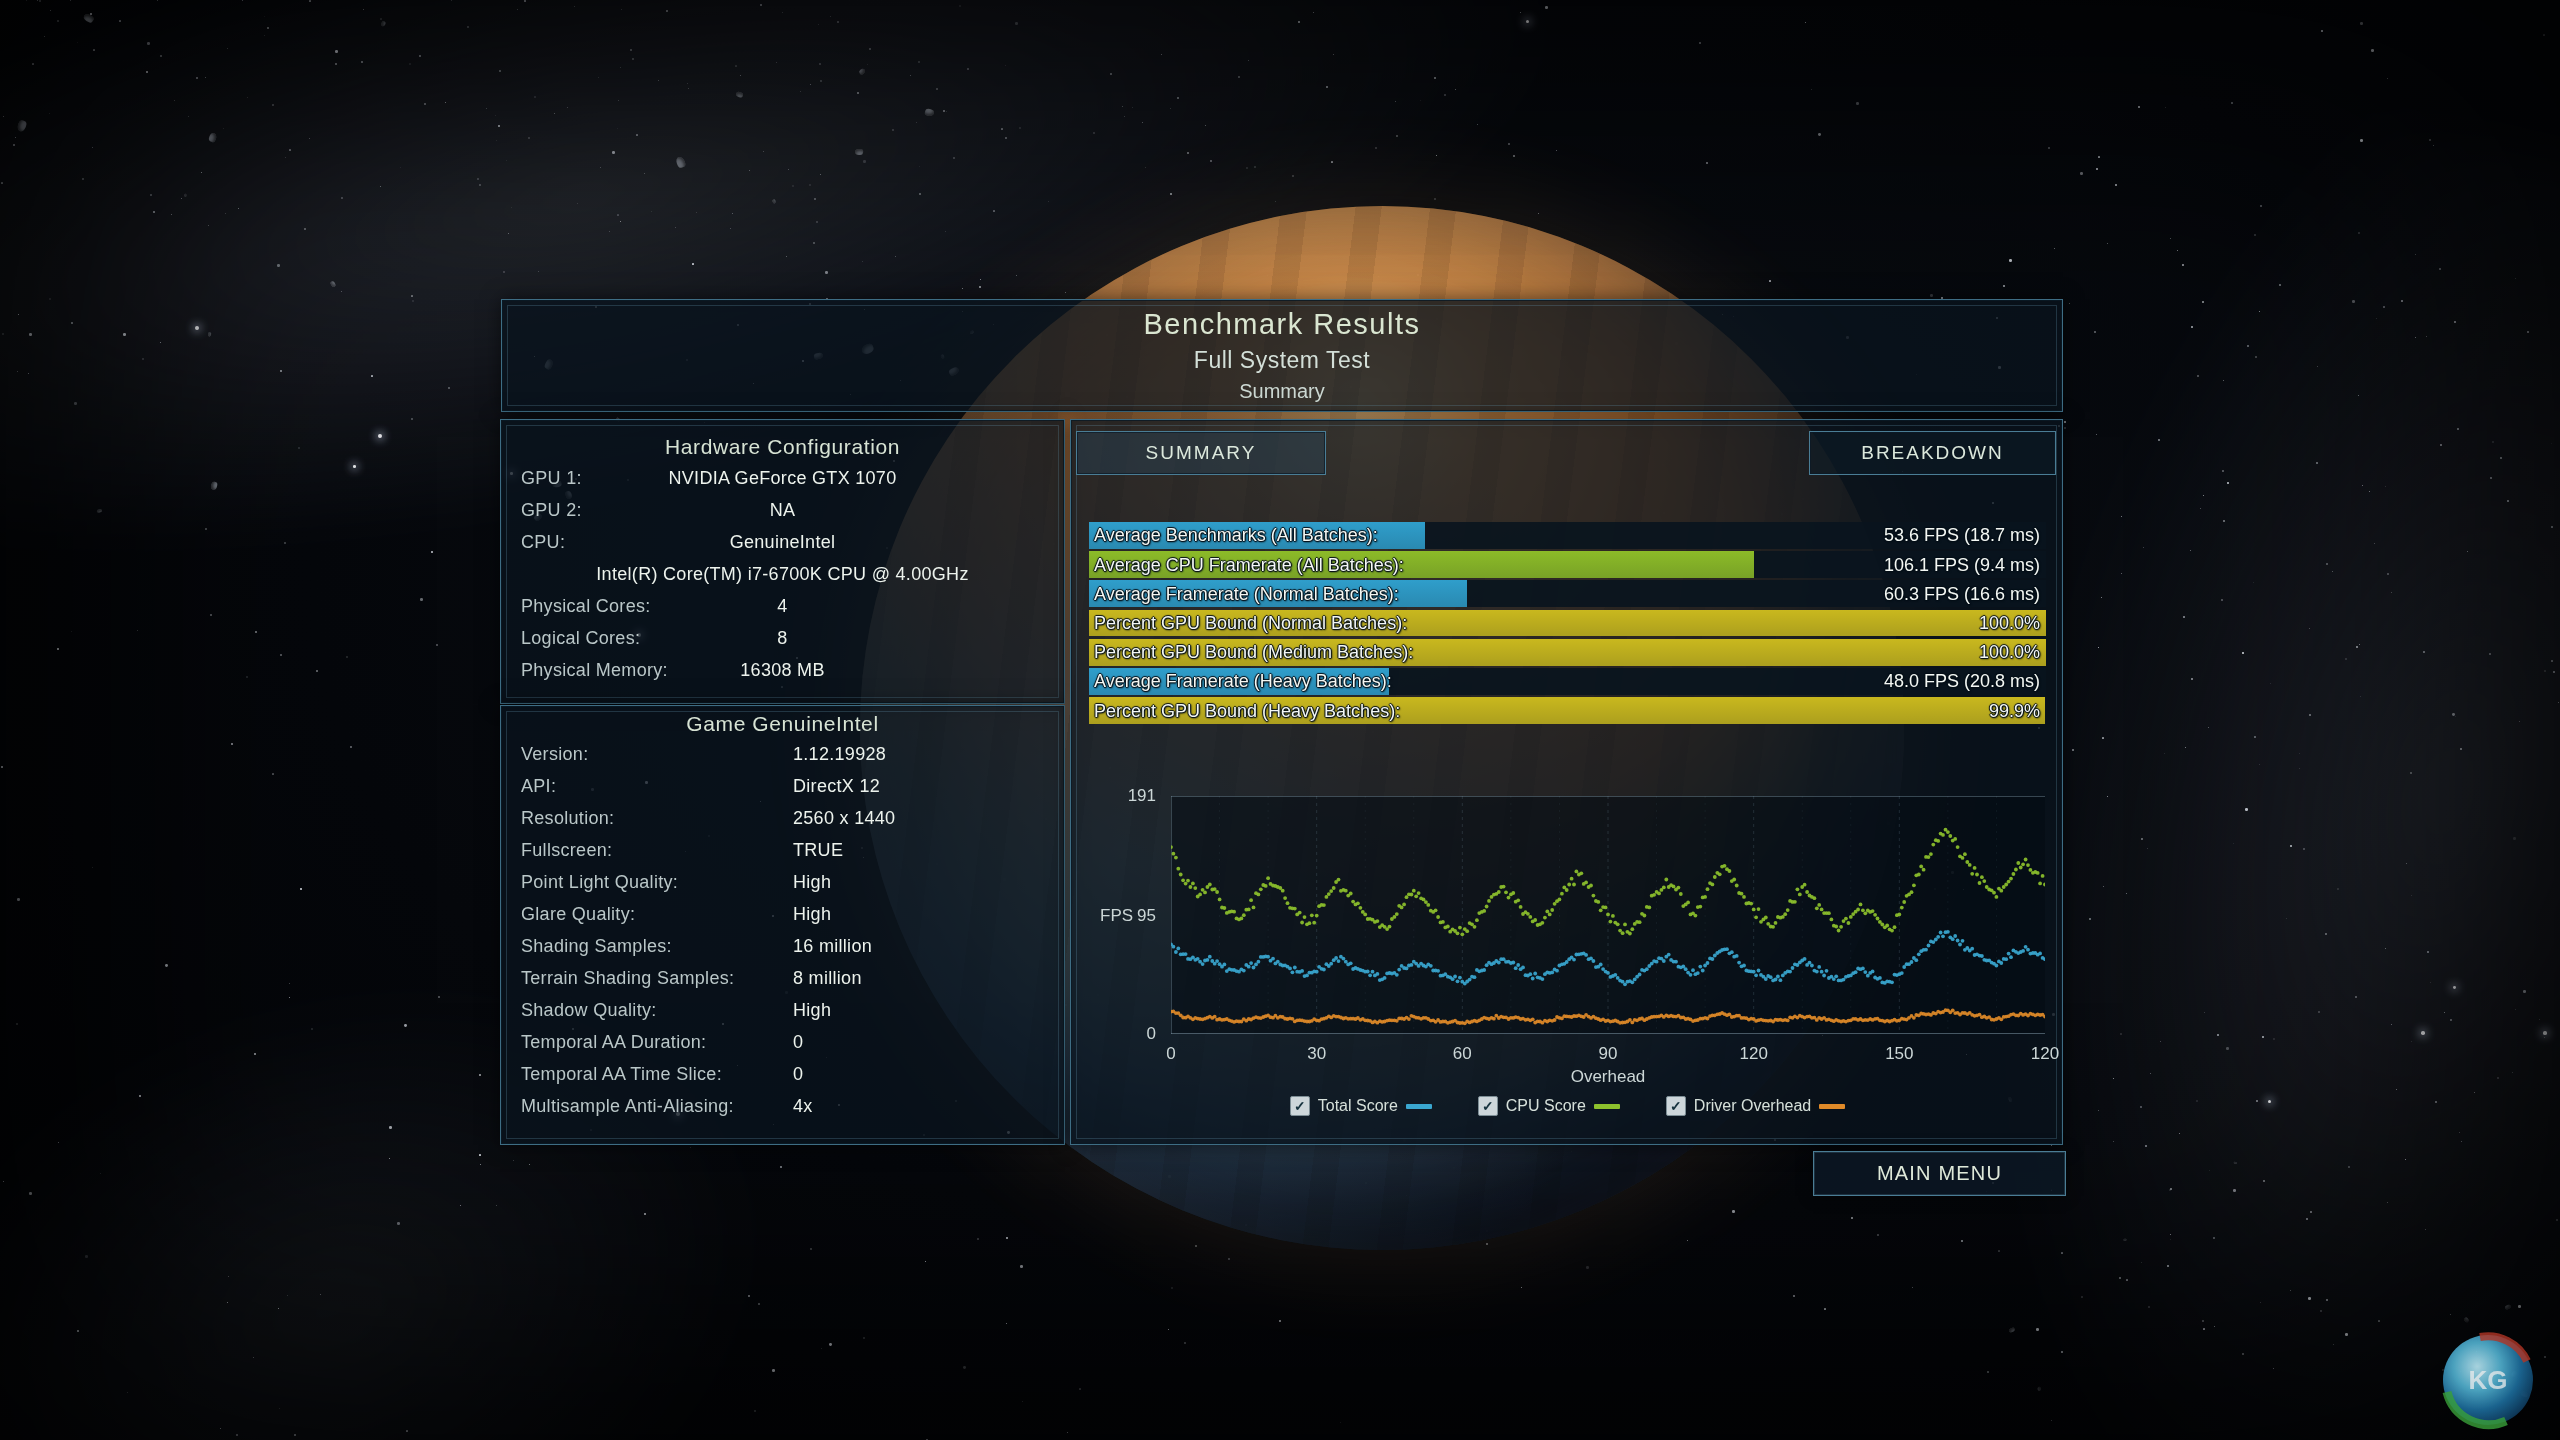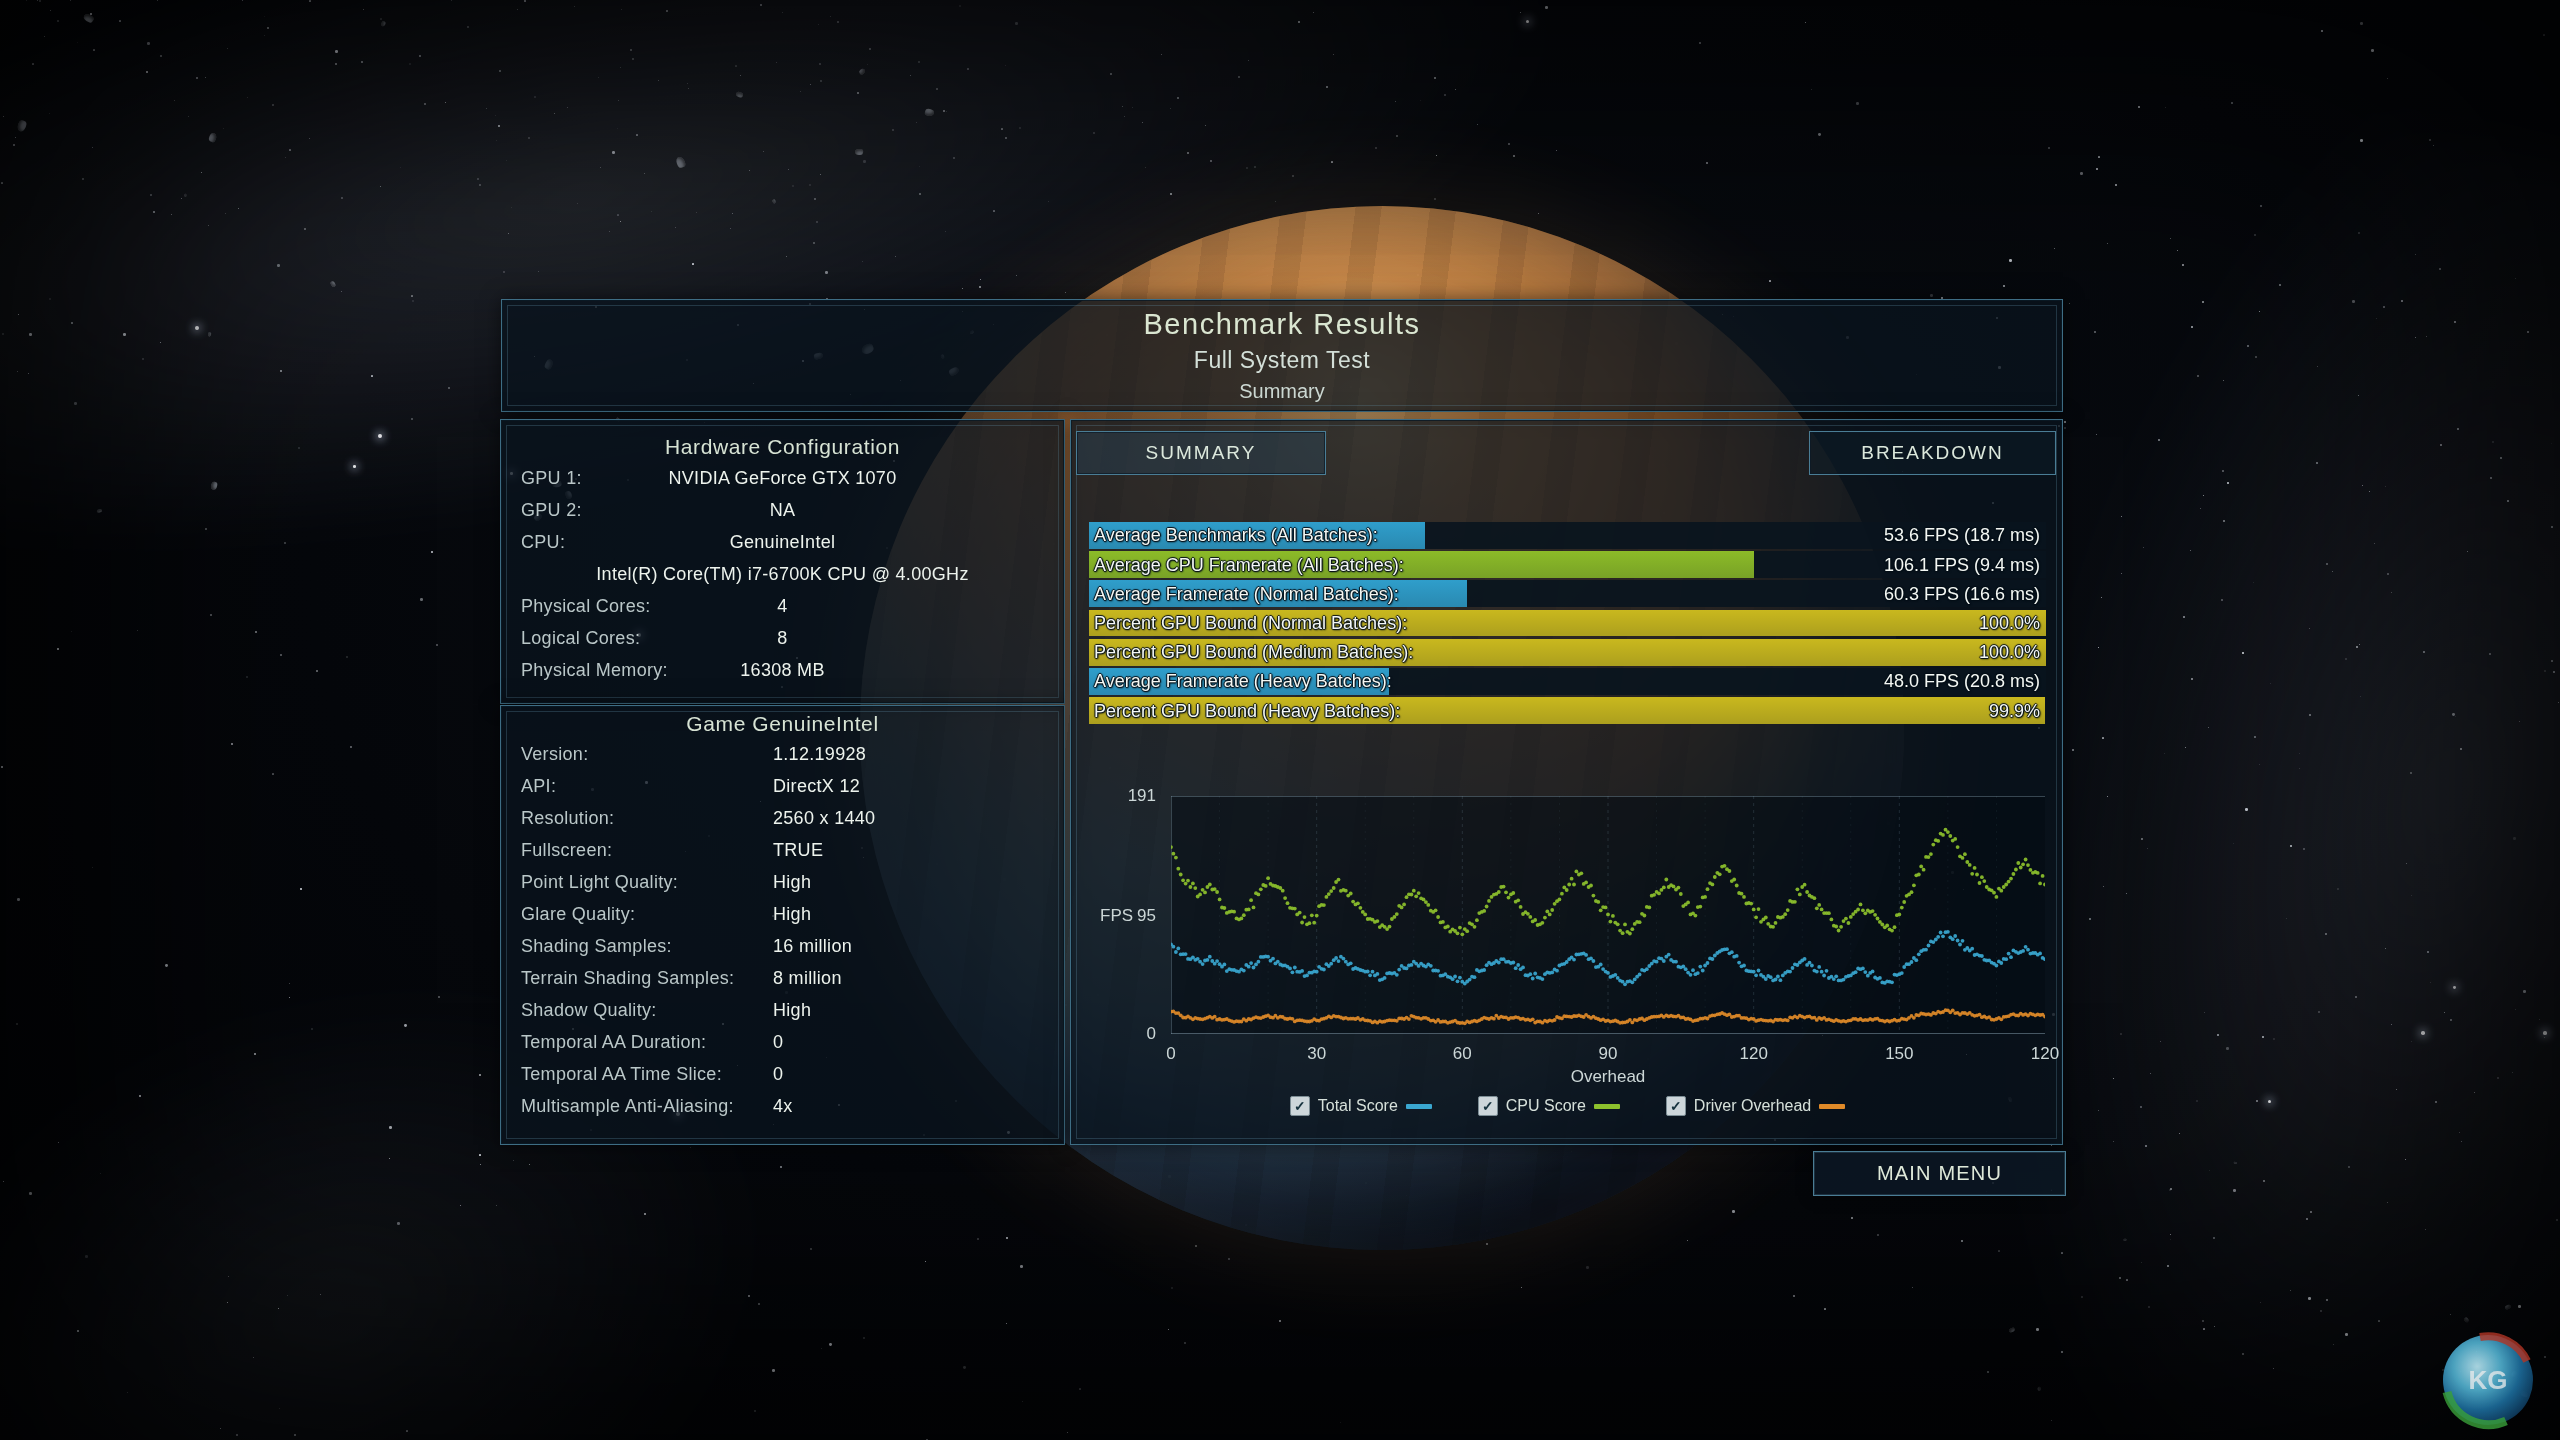--- a/index.html
+++ b/index.html
@@ -41,21 +41,21 @@
   .game-panel{left:500px;top:705px;width:563px;height:438px;}
   .sec-title{position:absolute;left:0;right:0;text-align:center;font-size:21px;letter-spacing:0.6px;color:#d7e3d4;}
   .hw-panel .sec-title{top:15px;}
   .game-panel .sec-title{top:6px;}
   .rows{position:absolute;left:0;right:0;}
   .hw-panel .rows{top:42px;}
   .game-panel .rows{top:32px;}
   .cfg-row{position:relative;height:32px;}
   .cfg-label{position:absolute;left:20px;top:50%;transform:translateY(-50%);font-size:18px;color:#bac7c8;letter-spacing:0.3px;}
   .cfg-value{position:absolute;left:50%;top:50%;transform:translate(-50%,-50%);font-size:18px;color:#edf3ed;white-space:nowrap;letter-spacing:0.3px;}
-  .cfg-value.vleft{left:272px;transform:translateY(-50%);text-align:center;}
+  .cfg-value.vleft{left:292px;transform:translateY(-50%);text-align:center;}
   
   .results-panel{left:1070px;top:419px;width:991px;height:724px;}
   .tab{position:absolute;top:11px;height:42px;line-height:42px;text-align:center;font-size:19px;letter-spacing:2px;
     color:#dce8dc;border:1px solid #4a7d95;box-shadow:inset 0 0 0 1px rgba(12,26,38,0.7);cursor:pointer;}
   .tab-summary{left:5px;width:248px;background:rgba(38,68,90,0.4);}
   .tab-breakdown{right:6px;width:245px;background:rgba(13,27,39,0.55);}
   .box-header{position:absolute;top:0;left:0;right:0;height:26px;line-height:26px;text-align:center;
     border:1px solid #3c6b80;background:rgba(14,28,40,0.85);font-size:19px;color:#d8e4da;letter-spacing:0.4px;box-sizing:border-box;}
   .sum-box{position:absolute;left:17px;top:71px;width:959px;height:237px;}
   .sum-rows{position:absolute;left:1px;right:1px;top:31px;bottom:4px;display:flex;flex-direction:column;gap:2.5px;}

